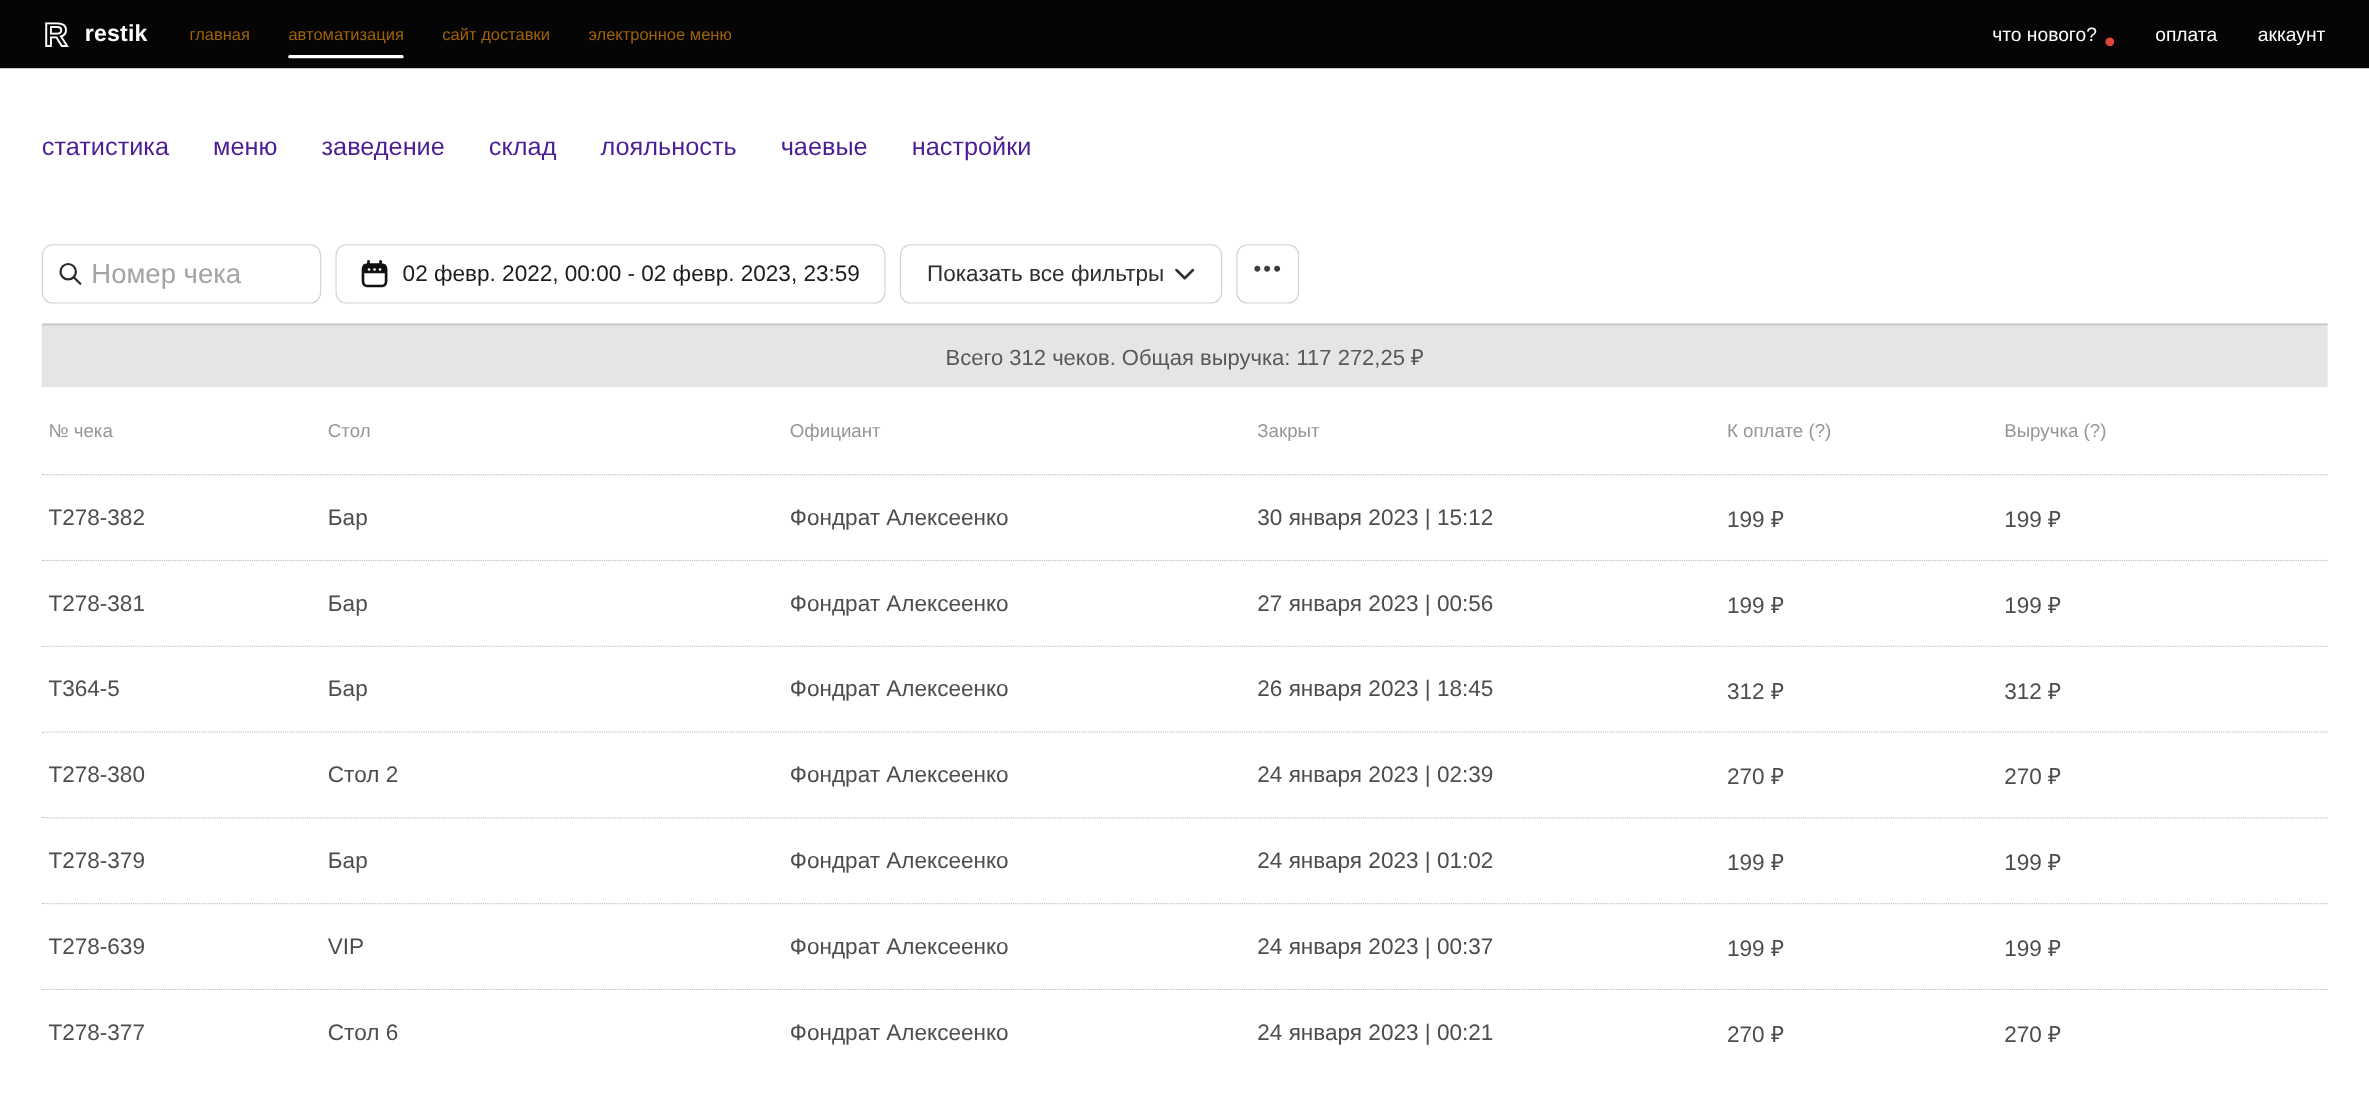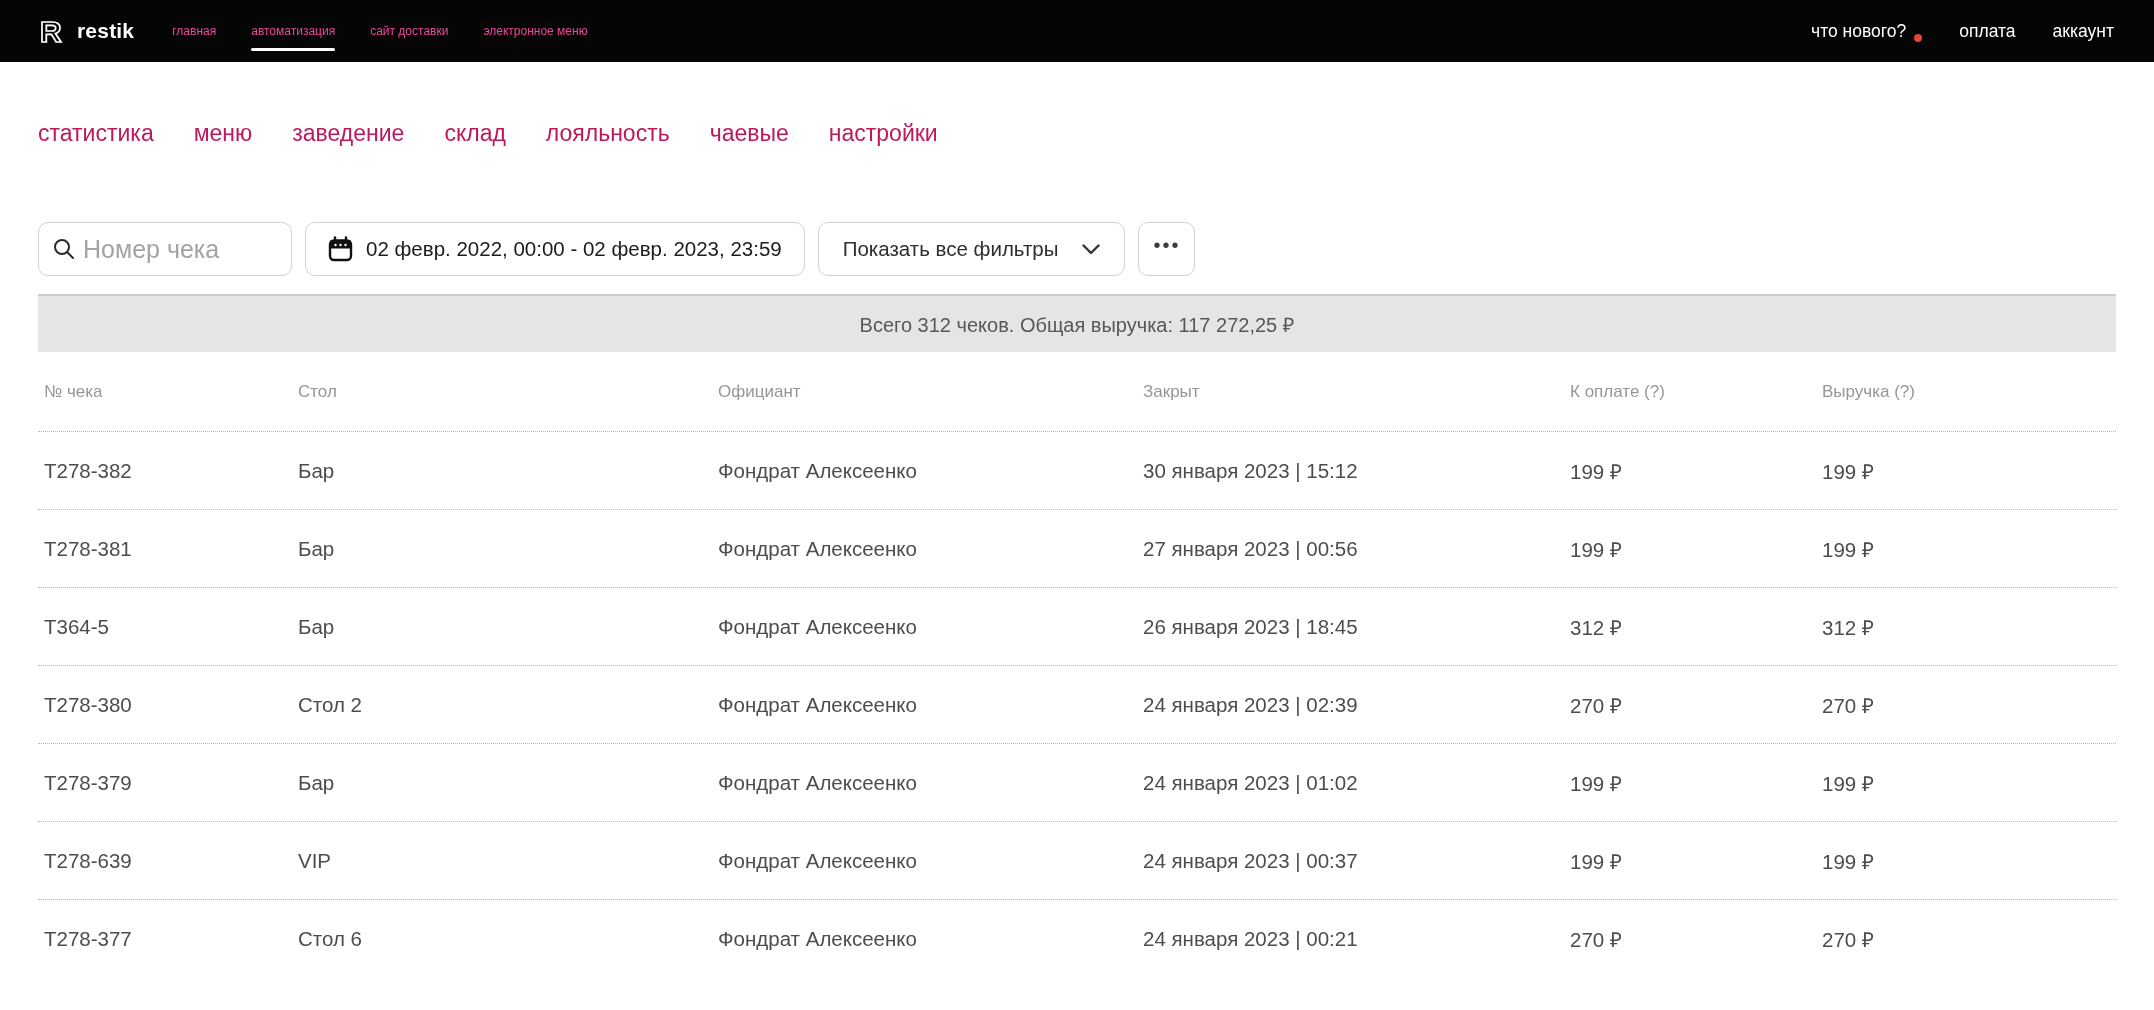--- a/index.html
+++ b/index.html
@@ -18,55 +18,55 @@
     display: flex;
     align-items: center;
     justify-content: space-between;
     padding: 0 40px 0 38px;
   }
   .topnav-left { display: flex; align-items: center; }
   .logo { display: flex; align-items: center; gap: 9px; cursor: pointer; }
   .logo-text { color: #fff; font-size: 21px; font-weight: 700; letter-spacing: .2px; }
   .nav-links { display: flex; align-items: center; gap: 35px; margin-left: 38px; }
   .nav-link {
-    color: #ec4899; font-size: 12px; cursor: pointer;
+    color: #a16207; font-size: 15px; cursor: pointer;
     position: relative; padding: 6px 0; white-space: nowrap;
   }
   .nav-link.active::after {
     content: ""; position: absolute; left: 0; right: 0; bottom: -7px;
     height: 3px; background: #ffffff; border-radius: 2px;
   }
   .topnav-right { display: flex; align-items: center; gap: 37px; }
   .nav-right-item { color: #fff; font-size: 17.5px; cursor: pointer; display: flex; align-items: flex-end; white-space: nowrap; }
   .notif-dot { width: 8px; height: 8px; border-radius: 50%; margin-left: 8px; display: inline-block; }
 
   
   .page-header {
     display: flex; align-items: baseline; justify-content: space-between;
     padding: 0 40px 0 38px; margin-top: 58px;
   }
   .breadcrumb { font-size: 25px; font-weight: 700; color: #111; }
   .section-tabs { display: flex; align-items: baseline; gap: 40px; }
-  .section-tab { font-size: 23px; color: #be185d; cursor: pointer; white-space: nowrap; }
+  .section-tab { font-size: 23px; color: #4c1d95; cursor: pointer; white-space: nowrap; }
 
   
   .filters { display: flex; align-items: center; gap: 13px; padding: 0 38px; margin-top: 75px; }
   .control {
     height: 54px; border: 1.5px solid #d2d2d2; border-radius: 10px;
     display: flex; align-items: center; background: #fff;
   }
   .search-box { width: 254px; padding: 0 14px; gap: 8px; }
   .search-box input {
     border: none; outline: none; font-size: 25px; width: 100%;
     font-family: "Liberation Sans", sans-serif; color: #333;
   }
   .search-box input::placeholder { color: #a3a3a3; }
   .date-box { padding: 0 22px; gap: 13px; cursor: pointer; }
   .date-box .date-text { font-size: 20.5px; color: #1c1c1c; white-space: nowrap; }
-  .filter-select { padding: 16px 24px; gap: 24px; cursor: pointer; }
+  .filter-select { padding: 16px 24px; gap: 10px; cursor: pointer; }
   .filter-select .label { font-size: 20.5px; color: #2e2e2e; white-space: nowrap; }
   .more-btn { width: 57px; justify-content: center; cursor: pointer; }
   .more-btn span { font-size: 20px; letter-spacing: 2px; color: #3c3c3c; line-height: 1; padding-bottom: 8px; }
 
   
   .summary {
     margin: 18px 38px 0 38px;
     height: 58px;
     background: #e5e5e5;
     border-top: 2px solid #cccccc;

